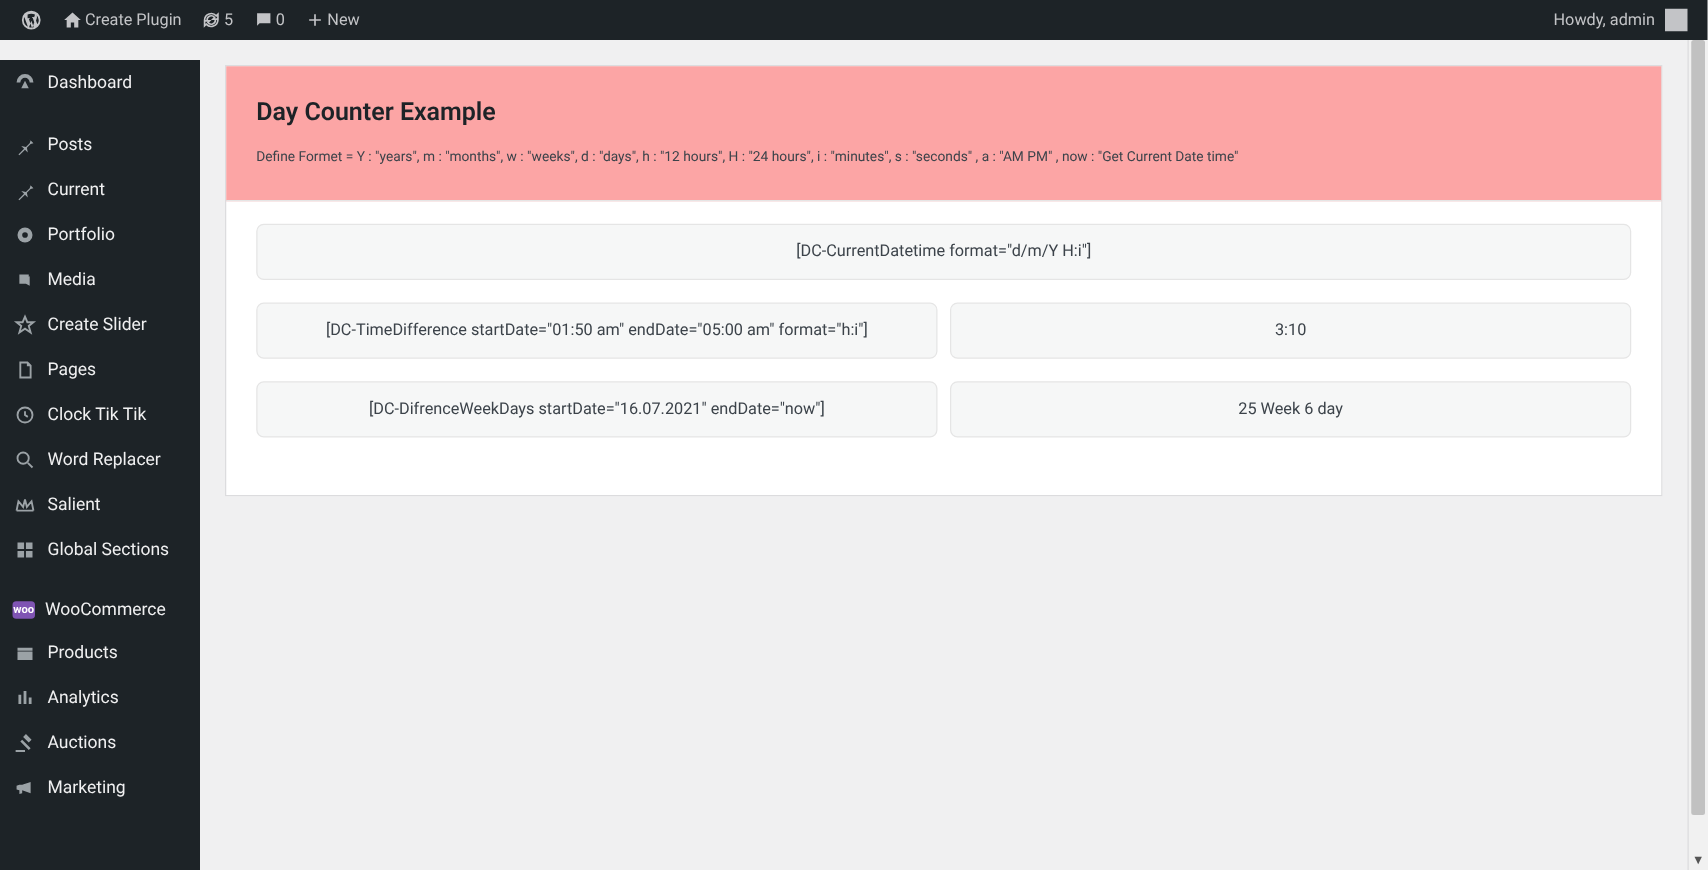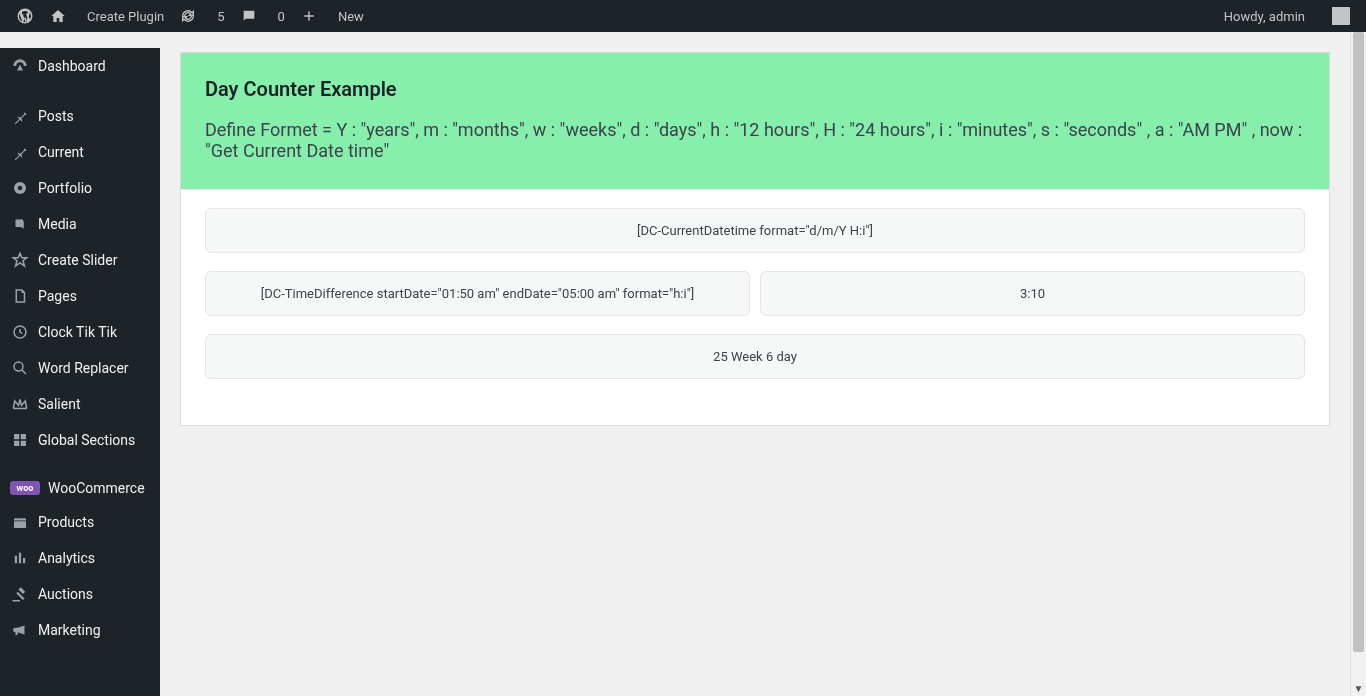--- a/index.html
+++ b/index.html
@@ -26,21 +26,21 @@
     z-index: 10;
   }
   .adminbar-left, .adminbar-right {
     display: flex;
     align-items: center;
     gap: 0;
   }
   .adminbar-item {
     display: flex;
     align-items: center;
-    gap: 21px;
+    gap: 2px;
     padding: 0 8px;
     height: 32px;
     cursor: pointer;
     color: #c3c4c7;
     font-size: 13px;
   }
   .adminbar-ico { font-size: 16px; display:inline-flex; align-items:center; }
   .avatar {
     width: 18px; height: 18px; background:#c3c4c7; display:inline-block;
     margin-left:6px;
@@ -76,32 +76,32 @@
     bottom: 0;
     overflow-y: auto;
     padding: 20px;
   }
   .card {
     background: #fff;
     border: 1px solid #dcdcde;
     padding: 0;
   }
   .card-header {
-    background: #86efac;
+    background: #fca5a5;
     border-bottom: 1px solid #e5e5e5;
     padding: 24px 24px 28px 24px;
   }
   .card-title {
     font-size: 20px;
     font-weight: 600;
     color: #1d2327;
     margin-bottom: 18px;
   }
   .card-sub {
-    font-size: 18px;
+    font-size: 11px;
     color: #3c434a;
   }
   .card-body {
     padding: 18px 24px 28px 24px;
   }
   .row {
     display: flex;
     gap: 10px;
     margin-bottom: 18px;
   }
@@ -281,21 +281,21 @@
   <div class="side-item">
     <span class="side-ico">
         <svg width="18" height="18" viewBox="0 0 24 24" fill="currentColor">
           <path d="M4 4h7v7H4zM13 4h7v7h-7zM4 13h7v7H4zM13 13h7v7h-7z"></path>
         </svg>
       </span>
     <span>Global Sections</span>
   </div>
   <div class="side-group-gap"></div>
   <div class="side-item">
-    <span class="side-ico" style="background:#7f54b3;border-radius:3px;color:#fff;font-size:9px;font-weight:bold;width:30px;height:14px;">woo</span>
+    <span class="side-ico" style="background:#7f54b3;border-radius:3px;color:#fff;font-size:9px;font-weight:bold;width:18px;height:14px;">woo</span>
     <span>WooCommerce</span>
   </div>
   <div class="side-item">
     <span class="side-ico">
         <svg width="18" height="18" viewBox="0 0 24 24" fill="currentColor">
           <path d="M4 7h16v3H4zM4 11h16v9H4z"></path>
         </svg>
       </span>
     <span>Products</span>
   </div>
@@ -333,20 +333,21 @@
     </div>
     <div class="card-body">
       <div class="row">
         <div class="cell">[DC-CurrentDatetime format="d/m/Y H:i"]</div>
       </div>
       <div class="row">
         <div class="cell">[DC-TimeDifference startDate="01:50 am" endDate="05:00 am" format="h:i"]</div>
         <div class="cell">3:10</div>
       </div>
       <div class="row">
+        <div class="cell">[DC-DifrenceWeekDays startDate="16.07.2021" endDate="now"]</div>
         <div class="cell">25 Week 6 day</div>
       </div>
     </div>
   </div>
 </div>
 
 <div class="scroll-track">
   <div class="scroll-thumb"></div>
   <div class="scroll-arrow-down">▼</div>
 </div>

